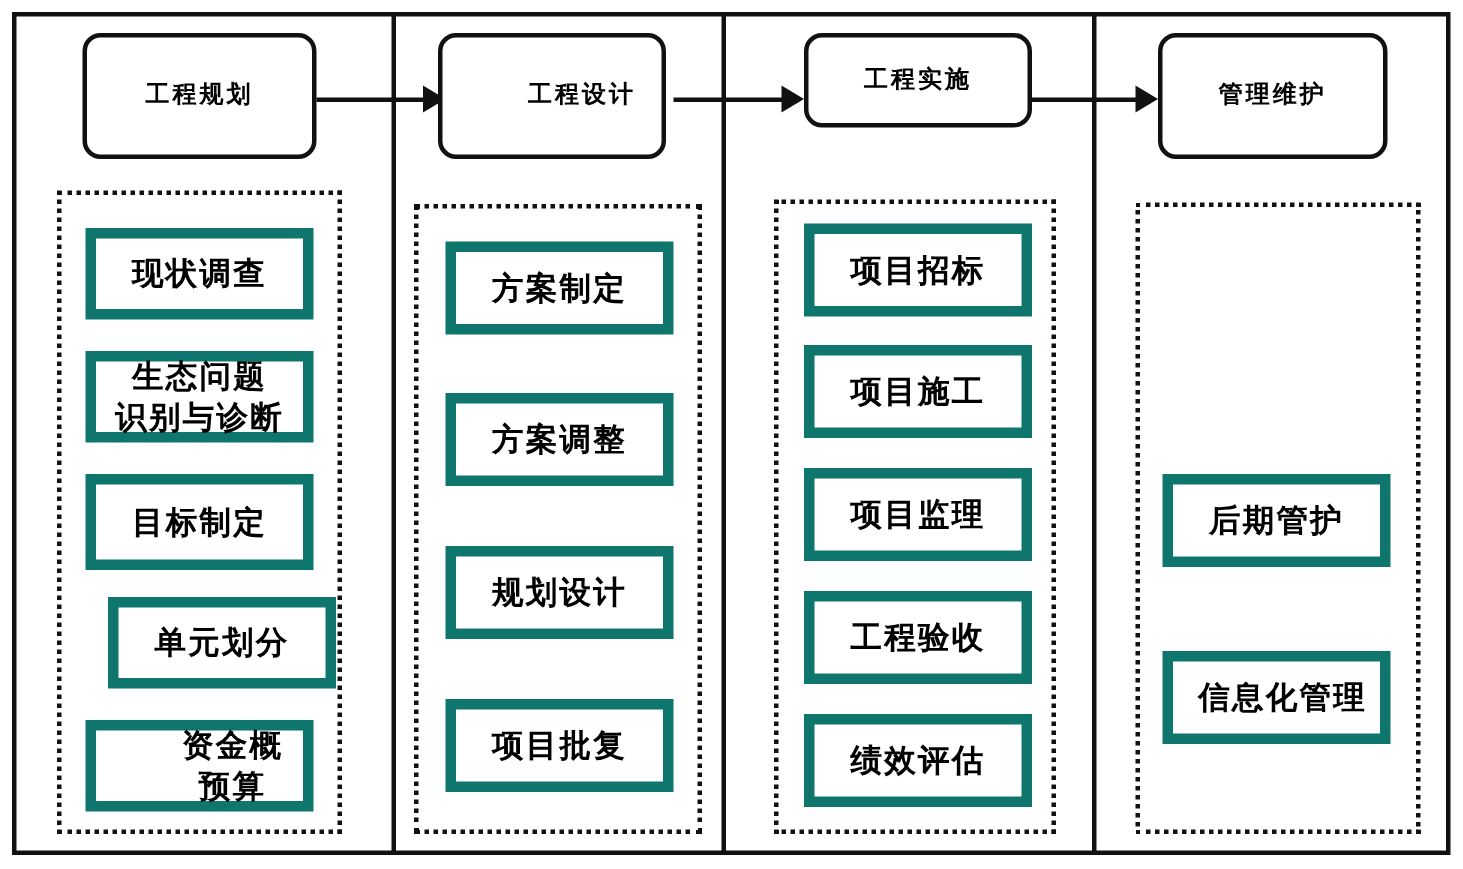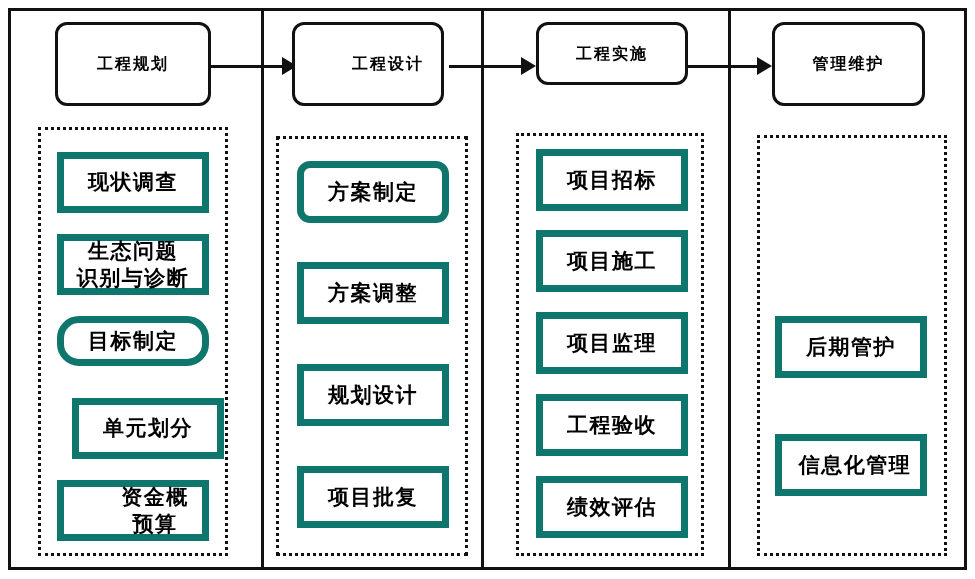--- a/index.html
+++ b/index.html
@@ -102,32 +102,32 @@
   <div class="divider" style="left:481px;"></div>
   <div class="divider" style="left:728px;"></div>
 
   <div class="stage-head" style="left:55px; top:22px; width:156px; height:84px;">工程规划</div>
 
   <div class="dotted-group" style="left:38px; top:127px; width:190px; height:429px;"></div>
 
   <div class="task-box" style="left:57px; top:152px; width:152px; height:61px;">现状调查</div>
   <div class="task-box" style="left:57px; top:234px; width:152px; height:61px;">生态问题
 识别与诊断</div>
-  <div class="task-box" style="left:57px; top:316px; width:152px; height:50px;border-radius:22px;">目标制定</div>
+  <div class="task-box" style="left:57px; top:316px; width:152px; height:64px;">目标制定</div>
   <div class="task-box" style="left:72px; top:398px; width:152px; height:61px;">单元划分</div>
   <div class="task-box" style="left:57px; top:480px; width:152px; height:61px;padding-left:48px;">资金概预算</div>
 
   <div class="arrow-line" style="left:211px; top:65px; width:74px;"></div>
   <div class="arrow-head" style="left:282px; top:57px;"></div>
 
   <div class="stage-head" style="left:292px; top:22px; width:152px; height:84px;padding-left:40px;">工程设计</div>
 
   <div class="dotted-group" style="left:276px; top:136px; width:192px; height:420px;"></div>
 
-  <div class="task-box" style="left:297px; top:161px; width:152px; height:62px;border-radius:13px;">方案制定</div>
+  <div class="task-box" style="left:297px; top:161px; width:152px; height:62px;">方案制定</div>
   <div class="task-box" style="left:297px; top:262px; width:152px; height:62px;">方案调整</div>
   <div class="task-box" style="left:297px; top:364px; width:152px; height:62px;">规划设计</div>
   <div class="task-box" style="left:297px; top:466px; width:152px; height:62px;">项目批复</div>
 
   <div class="arrow-line" style="left:449px; top:65px; width:76px;"></div>
   <div class="arrow-head" style="left:521px; top:57px;"></div>
 
   <div class="stage-head" style="left:536px; top:22px; width:152px; height:63px;">工程实施</div>
 
   <div class="dotted-group" style="left:516px; top:133px; width:188px; height:423px;"></div>

